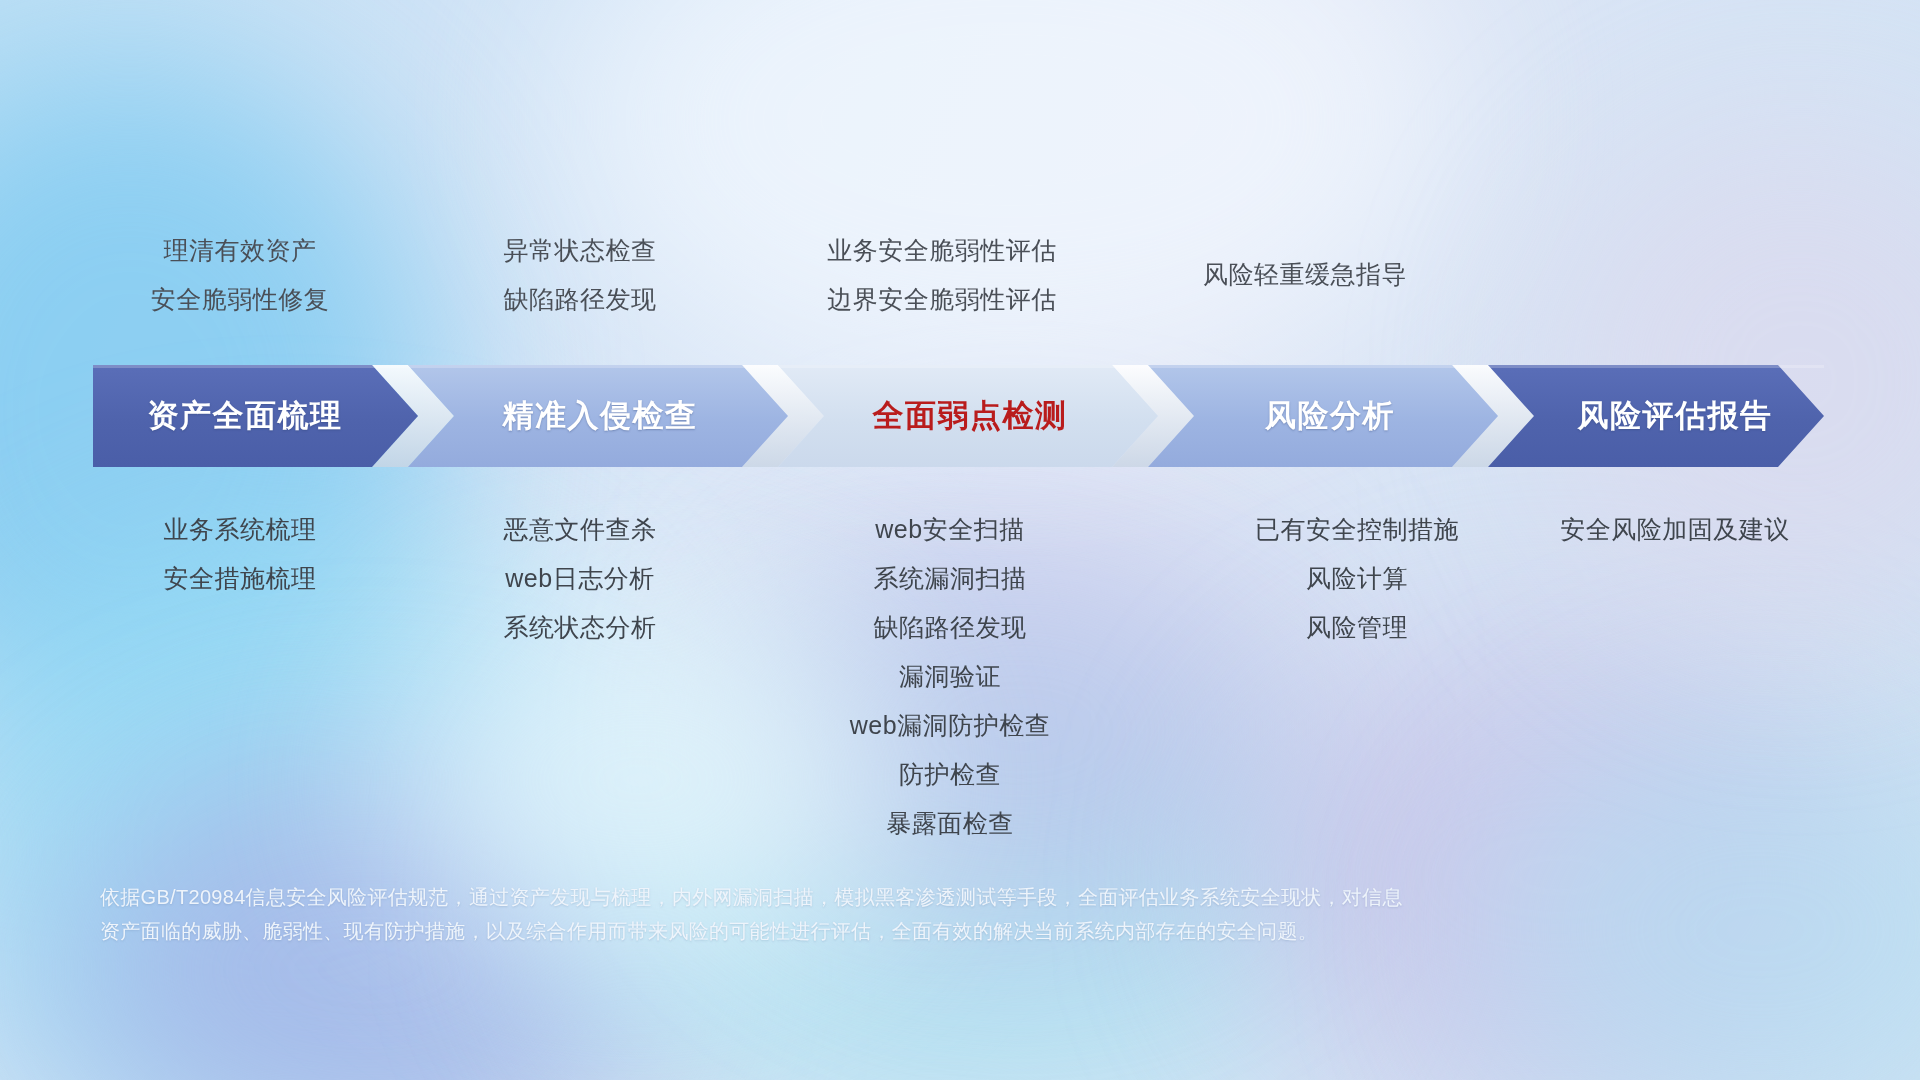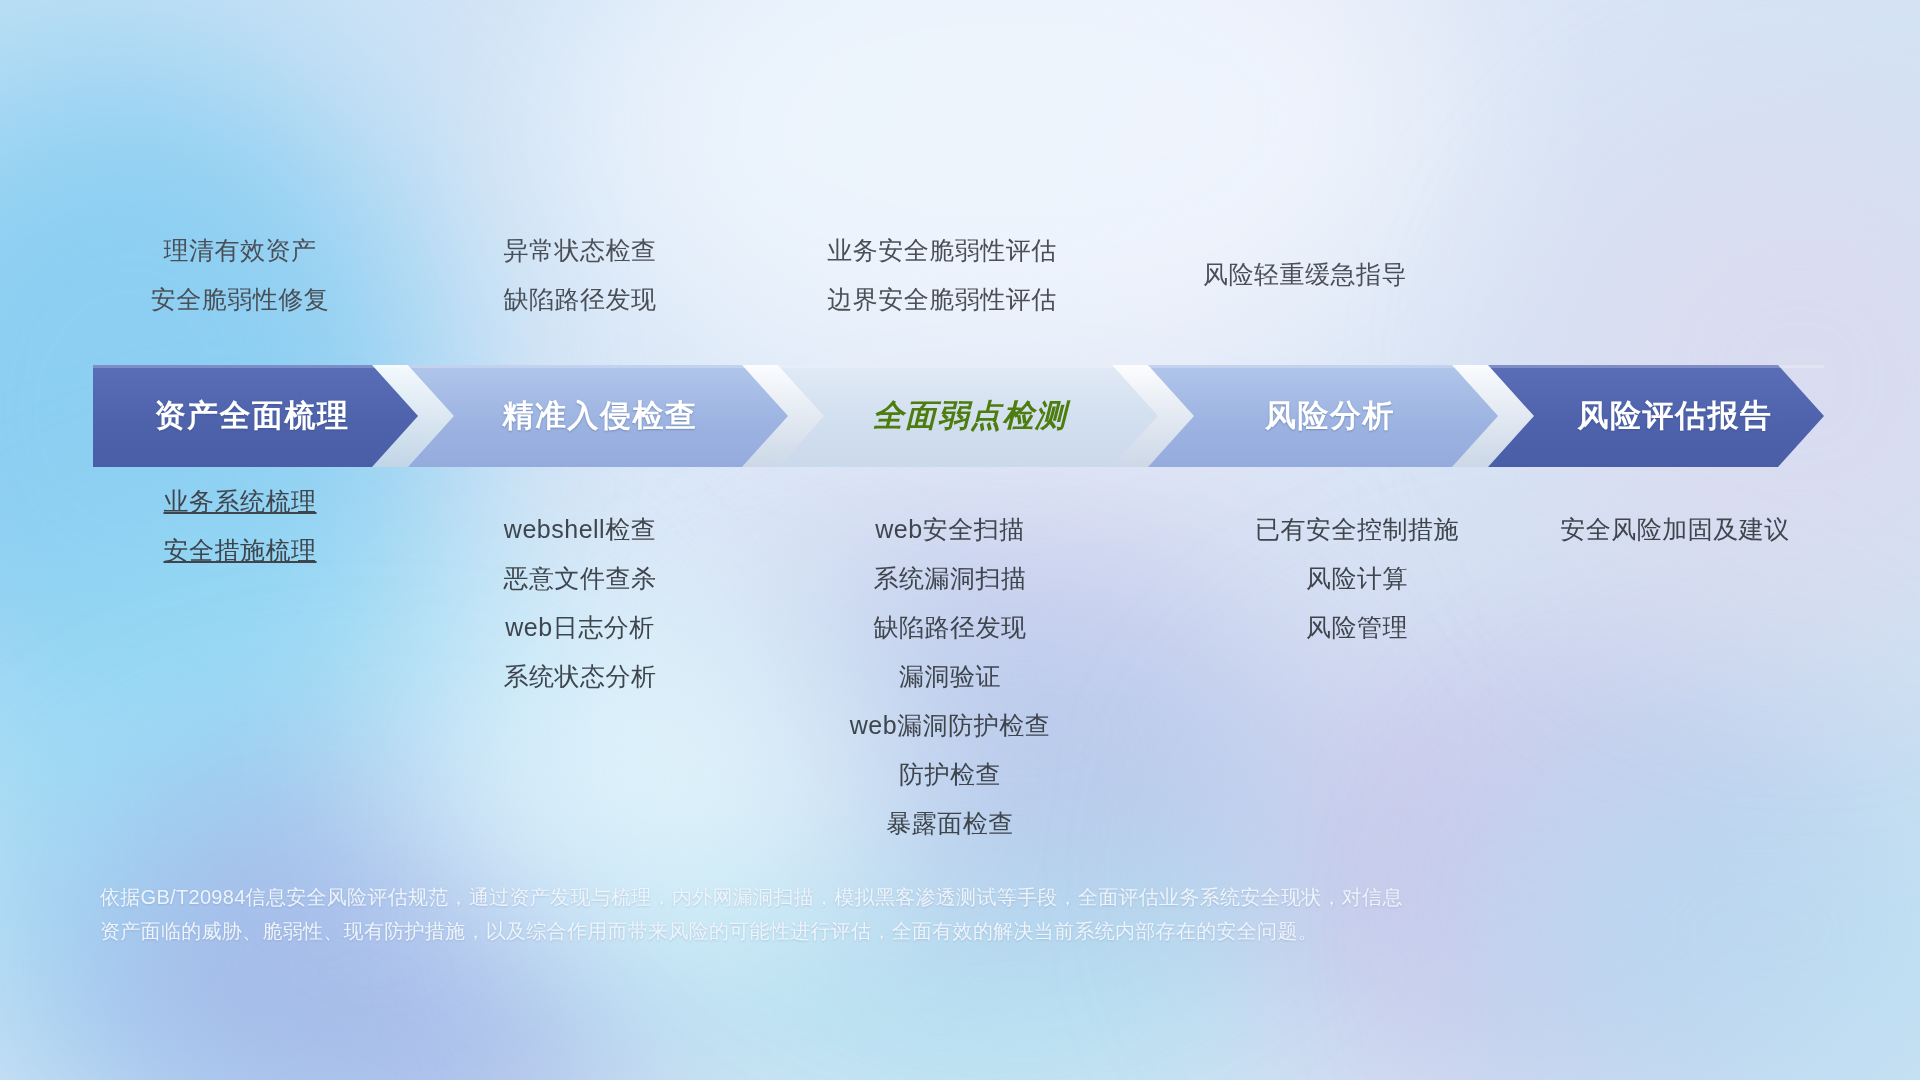--- a/index.html
+++ b/index.html
@@ -47,21 +47,21 @@
     font-size:31px;
     font-weight:bold;
     letter-spacing:1.5px;
     white-space:nowrap;
     top:365px;
     height:102px;
     line-height:102px;
     text-align:center;
   }
   .lbl-white { color:#ffffff; text-shadow:0 1px 2px rgba(40,60,110,.35); }
-  .lbl-blue  { color:#4d7c0f;font-style:italic; }
+  .lbl-blue  { color:#b91c1c; }
 
   
   #footnote {
     position:absolute;
     left:100px; top:880px; width:1560px;
     font-size:20px;
     line-height:34px;
     color:#eef4fb;
     text-shadow:0 1px 2px rgba(90,120,160,.25);
     letter-spacing:.3px;
@@ -146,33 +146,32 @@
       <path d="M 1148,0 L 1452,0 L 1498,51 L 1452,102 L 1148,102 L 1194,51 Z" fill="url(#gMid)"></path>
 
       <path d="M 1488,0 L 1778,0 L 1824,51 L 1778,102 L 1488,102 L 1534,51 Z" fill="url(#gDark)"></path>
 
       <g opacity=".22">
         <rect x="93" y="0" width="1731" height="3" fill="#ffffff"></rect>
       </g>
     </svg>
   </div>
 
-  <div class="arrow-label lbl-white" style="left:86px;width:300px;padding-left:32px;">资产全面梳理</div>
+  <div class="arrow-label lbl-white" style="left:79px;width:300px;padding-left:32px;">资产全面梳理</div>
   <div class="arrow-label lbl-white" style="left:440px;width:320px;">精准入侵检查</div>
   <div class="arrow-label lbl-blue" style="left:810px;width:320px;">全面弱点检测</div>
   <div class="arrow-label lbl-white" style="left:1180px;width:300px;">风险分析</div>
   <div class="arrow-label lbl-white" style="left:1520px;width:310px;">风险评估报告</div>
 
-  <div class="col-bot" style="left:90px;top:477px;width:300px;text-decoration:underline;">
+  <div class="col-bot" style="left:90px;top:505px;width:300px;">
     <div>业务系统梳理</div>
     <div>安全措施梳理</div>
   </div>
 
   <div class="col-bot" style="left:430px;top:505px;width:300px;">
-    <div>webshell检查</div>
     <div>恶意文件查杀</div>
     <div>web日志分析</div>
     <div>系统状态分析</div>
   </div>
 
   <div class="col-bot" style="left:790px;top:505px;width:320px;">
     <div>web安全扫描</div>
     <div>系统漏洞扫描</div>
     <div>缺陷路径发现</div>
     <div>漏洞验证</div>

